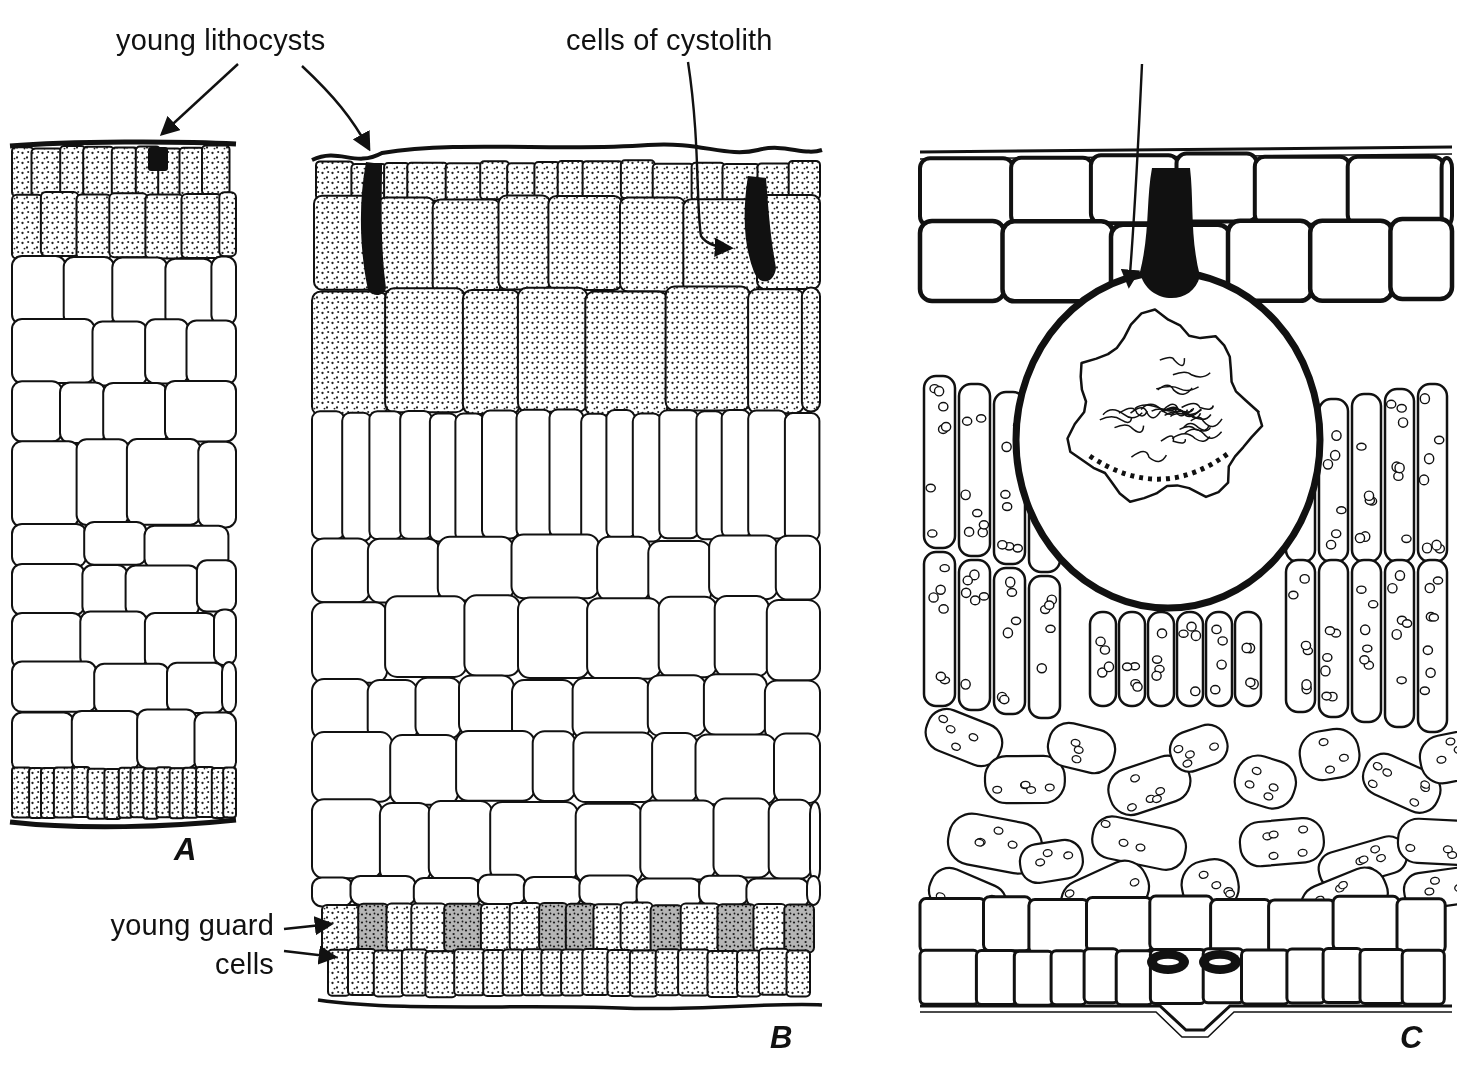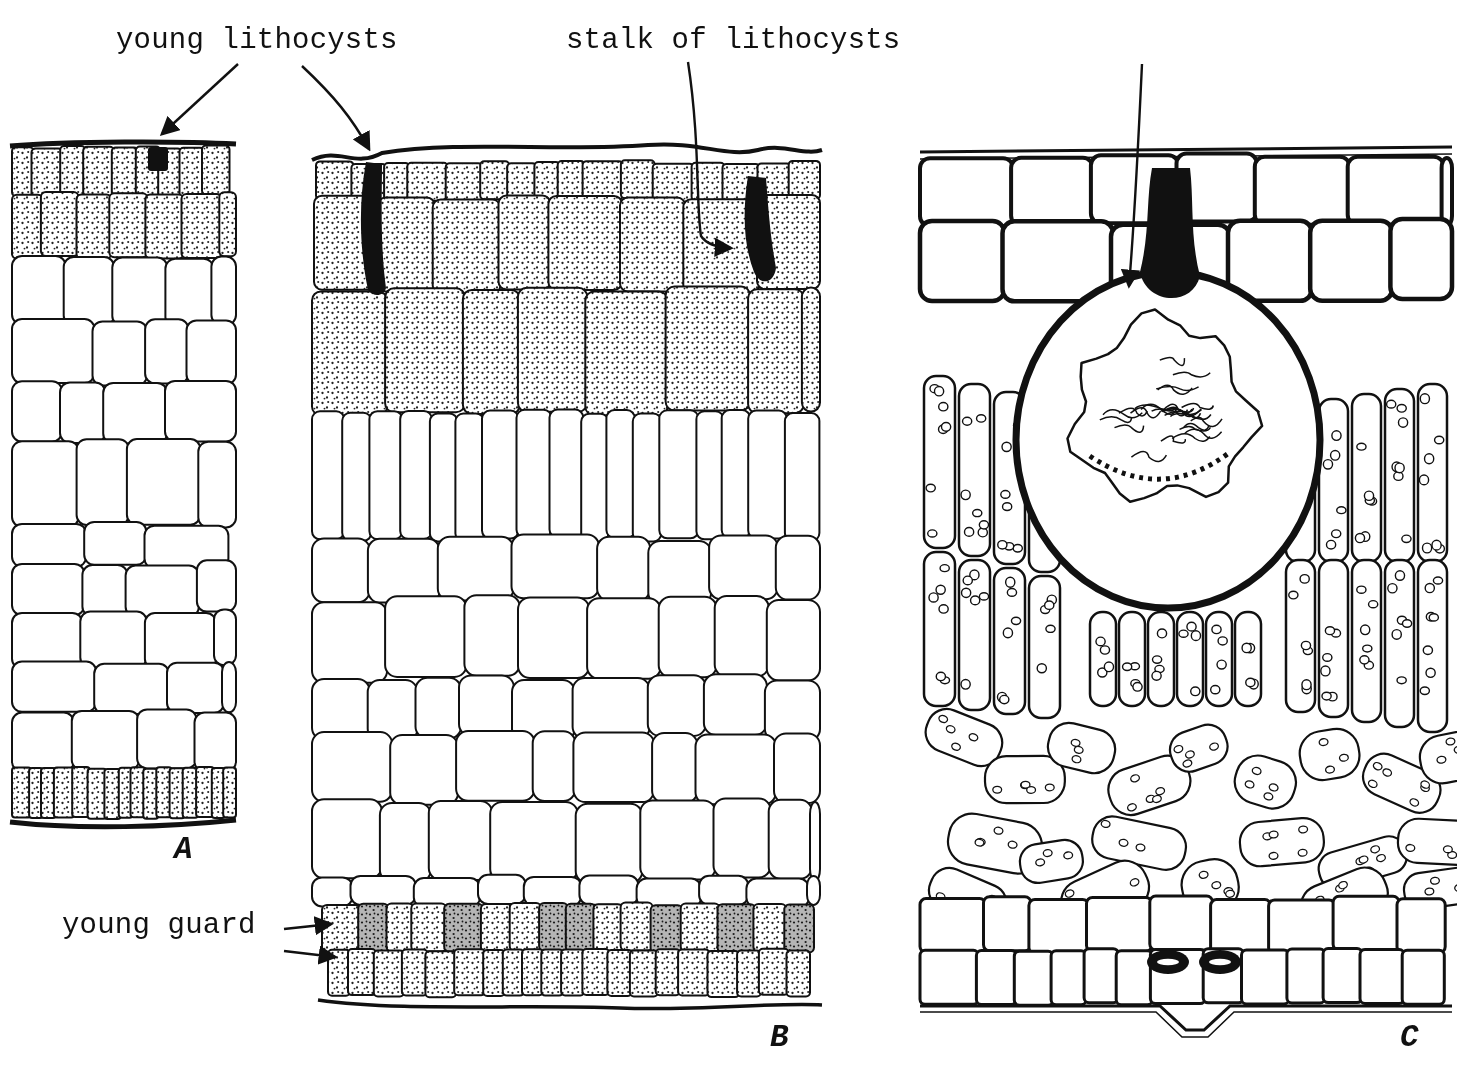--- a/index.html
+++ b/index.html
@@ -1,20 +1,20 @@
 <!DOCTYPE html>
 <html><head>
 <meta charset="utf-8">
 <style>
   html,body{margin:0;padding:0;background:#ffffff;}
   .stage{position:relative;width:1457px;height:1074px;background:#ffffff;overflow:hidden;
-         font-family:Liberation Mono, monospace;color:#111111;}
+         font-family:Liberation Sans, sans-serif;color:#111111;}
   .stage svg{position:absolute;left:0;top:0;}
   .lbl{position:absolute;font-size:29px;letter-spacing:.2px;white-space:nowrap;}
-  .lbl.guard{width:212px;text-align:left;line-height:1.35;white-space:normal;}
+  .lbl.guard{width:212px;text-align:right;line-height:1.35;white-space:normal;}
   .plbl{position:absolute;font-size:31px;font-weight:bold;font-style:italic;}
 </style>
 </head>
 <body>
 
 <div class="stage">
 
   <svg id="tissue-svg" width="1457" height="1074" viewBox="0 0 1457 1074">
     <defs>
       <pattern id="stip" width="10" height="10" patternUnits="userSpaceOnUse">
@@ -636,22 +636,23 @@
         <path d="M238,64 L162,134" fill="none" stroke="#111111" stroke-width="2.4" marker-end="url(#ah)"></path>
         <path d="M302,66 C334,96 352,118 369,149" fill="none" stroke="#111111" stroke-width="2.4" marker-end="url(#ah)"></path>
         <path d="M688,62 C700,140 696,205 701,236 Q708,247 731,248" fill="none" stroke="#111111" stroke-width="2.4" marker-end="url(#ah)"></path>
         <path d="M1142,64 C1138,150 1135,215 1129,286" fill="none" stroke="#111111" stroke-width="2.4" marker-end="url(#ah)"></path>
         <path d="M284,929 L331,924" fill="none" stroke="#111111" stroke-width="2.4" marker-end="url(#ah)"></path>
         <path d="M284,951 L335,957" fill="none" stroke="#111111" stroke-width="2.4" marker-end="url(#ah)"></path>
       </g>
     </svg>
 
   <div class="lbl" style="left:116px;top:24px">young lithocysts</div>
-  <div class="lbl" style="left:566px;top:24px">stalk of lithocysts</div>
+  <div class="lbl" style="left:566px;top:24px">cells of cystolith</div>
 
   <div class="lbl guard" style="left:62px;top:906px">
     <div>young guard</div>
+    <div>cells</div>
   </div>
 
   <div class="plbl" style="left:174px;top:832px">A</div>
   <div class="plbl" style="left:770px;top:1020px">B</div>
   <div class="plbl" style="left:1400px;top:1020px">C</div>
 </div>
 
 </body></html>

